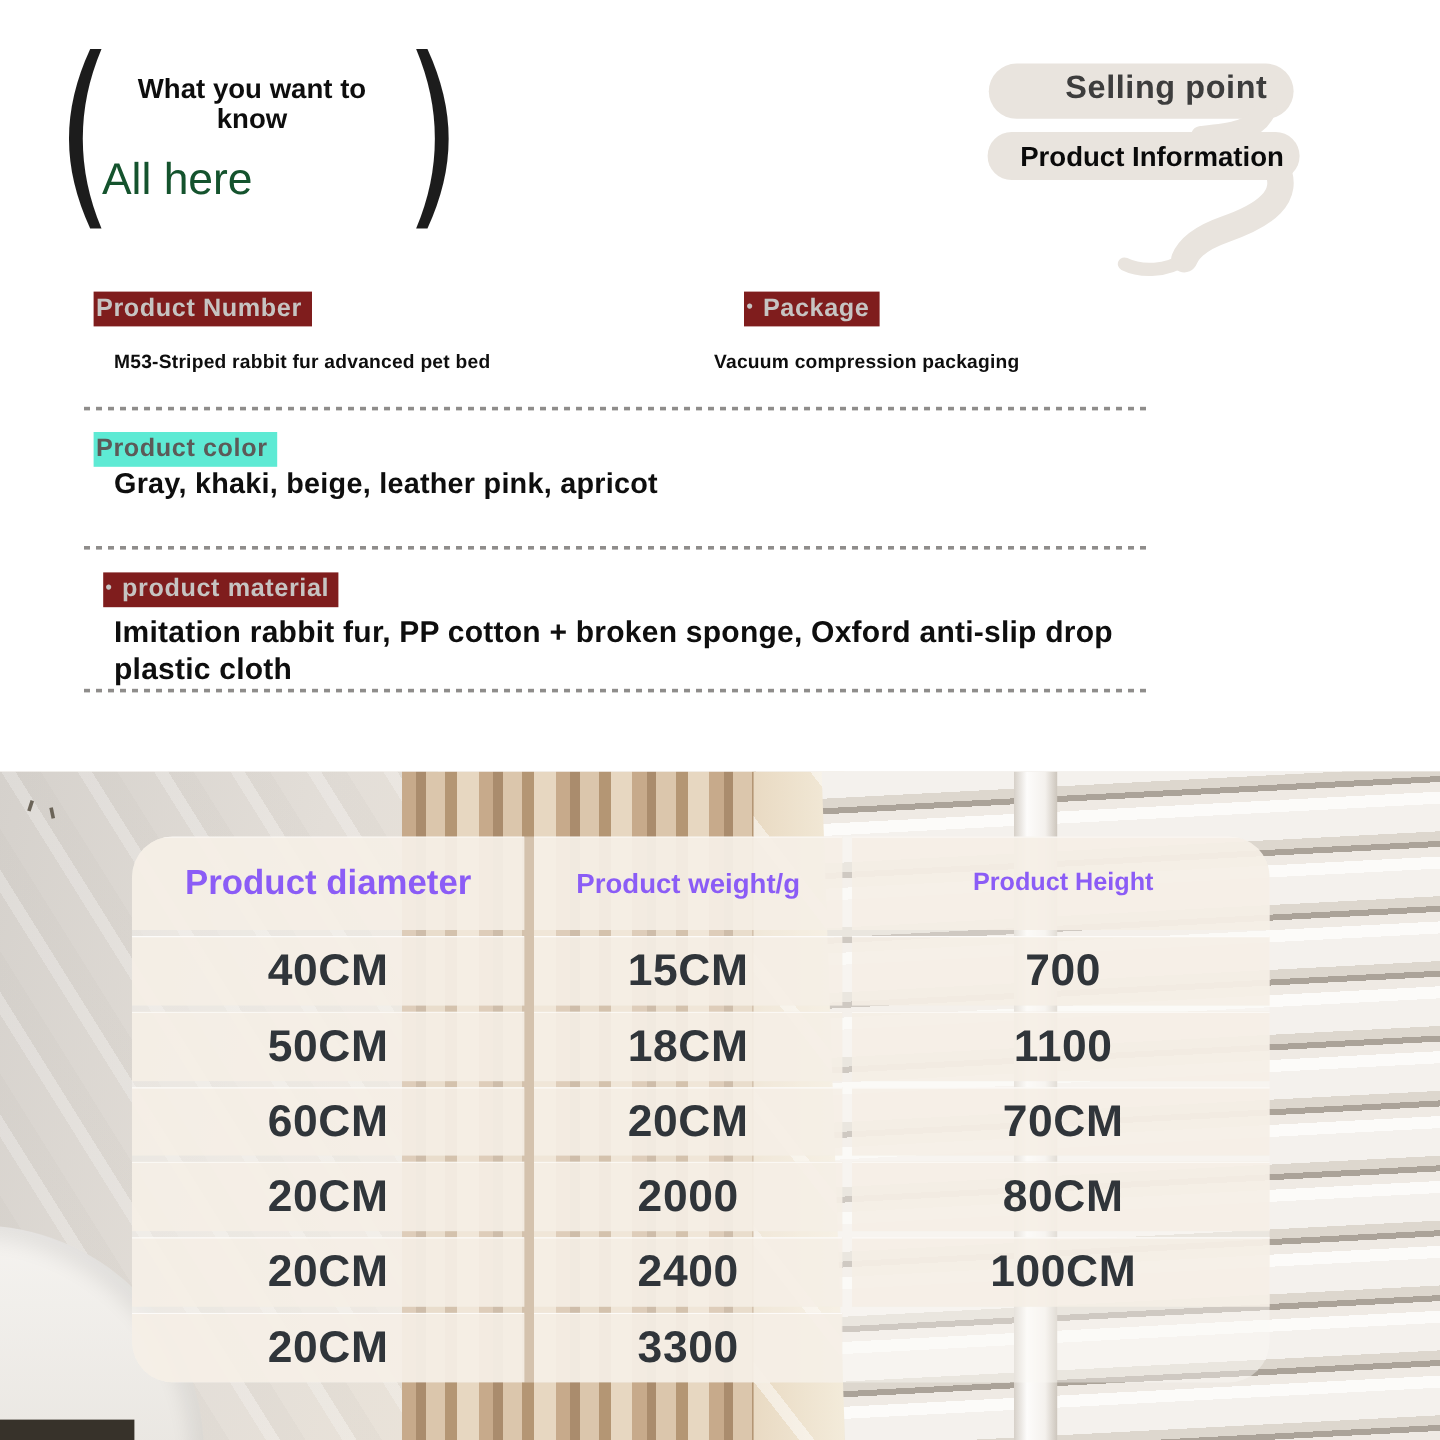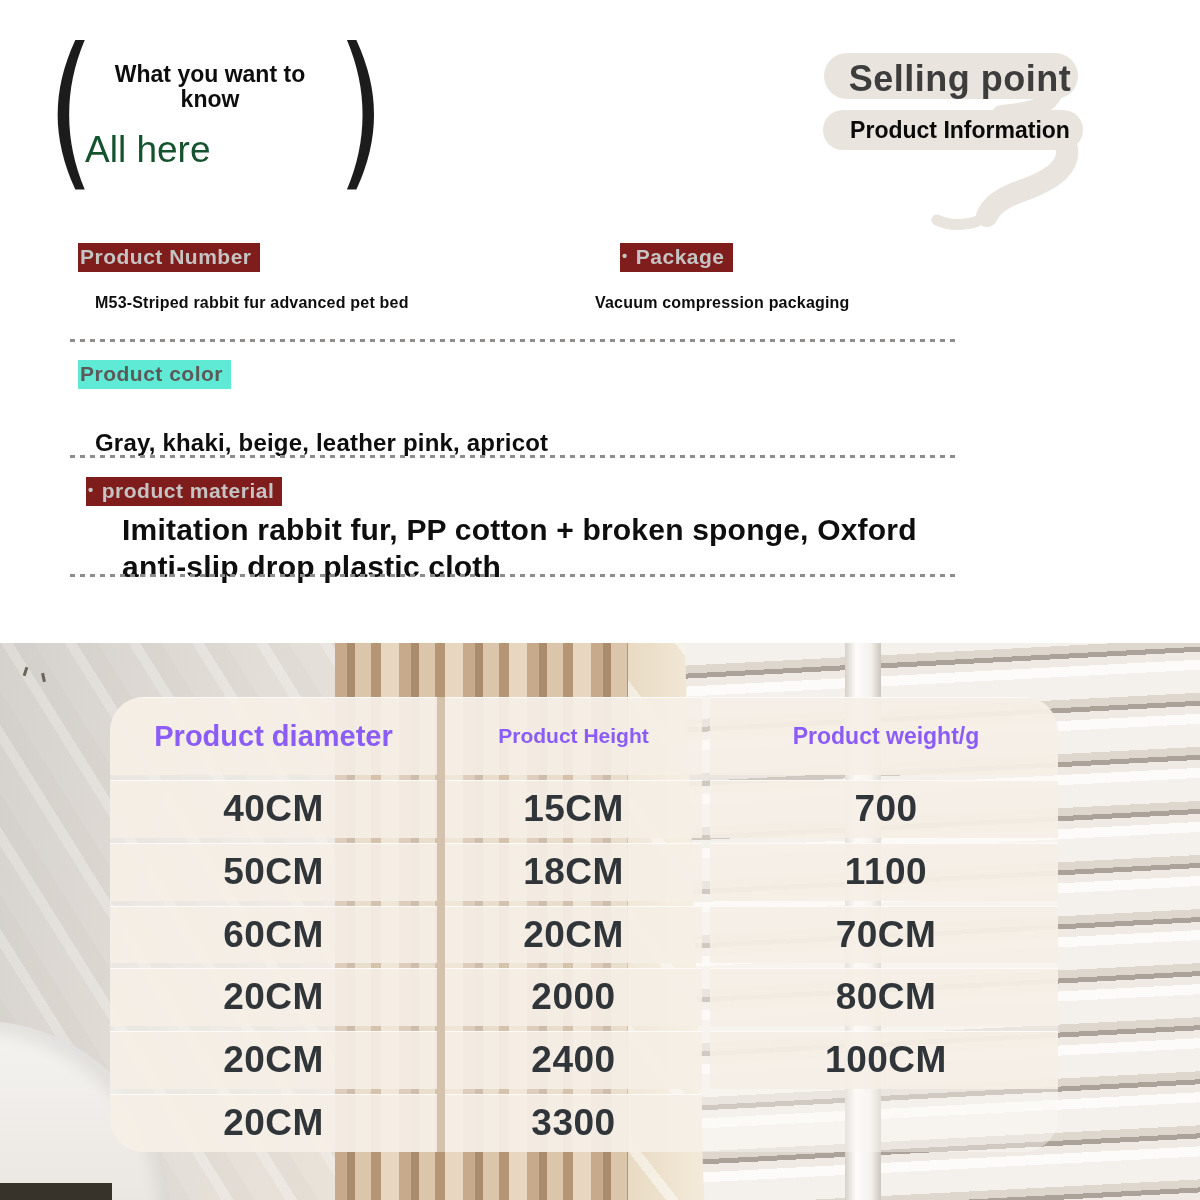--- a/index.html
+++ b/index.html
@@ -12,22 +12,22 @@
          line-height:160px;color:#1c1c1c;transform:scaleX(.72);transform-origin:center;}
   .paren.open{left:8px;}
   .paren.close{right:6px;}
   .quote-text{position:absolute;left:55px;top:32px;width:250px;}
   .quote-l12{font-size:23px;font-weight:bold;line-height:1.1;color:#0d0d0d;text-align:center;}
   .quote-l3{font-size:37px;font-weight:normal;margin-top:16px;color:#14532d;}
 
   
   .selling{position:absolute;left:815px;top:38px;width:290px;height:200px;}
   .selling svg{position:absolute;left:0;top:0;}
-  .selling-title{position:absolute;left:0;top:20px;width:100%;text-align:center;
-                 font-size:36px;font-weight:bold;color:#3d3d3d;letter-spacing:.5px;}
+  .selling-title{position:absolute;left:12px;top:20px;width:100%;text-align:center;
+                 font-size:27px;font-weight:bold;color:#3d3d3d;letter-spacing:.5px;}
   .selling-sub{position:absolute;left:0;top:79px;width:100%;text-align:center;
                font-size:23px;font-weight:bold;color:#0a0a0a;}
 
   
   .lbl{position:absolute;font-size:21px;font-weight:bold;color:#c6c4c2;
        background:#7f1d1d;padding:2px 8px 3px 2px;letter-spacing:.5px;}
   .lbl .dot{font-size:15px;vertical-align:3px;margin-right:8px;}
   .lbl-dark{color:#5c5a58;background:#5eead4;}
   .val{position:absolute;font-size:16px;font-weight:bold;color:#0e0e0e;letter-spacing:.2px;}
   .dash{position:absolute;left:70px;width:886px;height:3px;
@@ -104,45 +104,45 @@
 
   <div class="lbl" style="left:78px;top:243px;">Product Number</div>
   <div class="lbl" style="left:620px;top:243px;">
     <span class="dot">•</span><span>Package</span>
   </div>
   <div class="val" style="left:95px;top:294px;">M53-Striped rabbit fur advanced pet bed</div>
   <div class="val" style="left:595px;top:294px;">Vacuum compression packaging</div>
   <div class="dash" style="top:339px;"></div>
 
   <div class="lbl lbl-dark" style="left:78px;top:360px;">Product color</div>
-  <div class="val" style="left:95px;top:429px;font-size:24px;">Gray, khaki, beige, leather pink, apricot</div>
+  <div class="val" style="left:95px;top:390px;font-size:24px;">Gray, khaki, beige, leather pink, apricot</div>
   <div class="dash" style="top:455px;"></div>
 
   <div class="lbl" style="left:86px;top:477px;">
     <span class="dot">•</span><span>product material</span>
   </div>
-  <div class="val" style="left:95px;top:512px;width:845px;font-size:30px;line-height:1.22;margin-left:27px;">Imitation rabbit fur, PP cotton + broken sponge, Oxford anti-slip drop plastic cloth</div>
+  <div class="val" style="left:95px;top:512px;width:845px;font-size:25px;line-height:1.22;">Imitation rabbit fur, PP cotton + broken sponge, Oxford anti-slip drop plastic cloth</div>
   <div class="dash" style="top:574px;"></div>
 
   <div class="photo">
     <div class="wall"></div>
     <div class="hook h1"></div>
     <div class="hook h2"></div>
     <div class="curtain"></div>
     <div class="curtain-light"></div>
     <div class="blinds"></div>
     <div class="post"></div>
     <div class="arch"></div>
     <div class="arch-opening"></div>
   </div>
 
   <div class="size-table">
     <div class="cell head h1">Product diameter</div>
+    <div class="cell head h3">Product weight/g</div>
     <div class="cell head h2">Product Height</div>
-    <div class="cell head h3">Product weight/g</div>
 
     <div class="cell body">40CM</div>
     <div class="cell body">15CM</div>
     <div class="cell body">700</div>
 
     <div class="cell body">50CM</div>
     <div class="cell body">18CM</div>
     <div class="cell body">1100</div>
 
     <div class="cell body">60CM</div>

